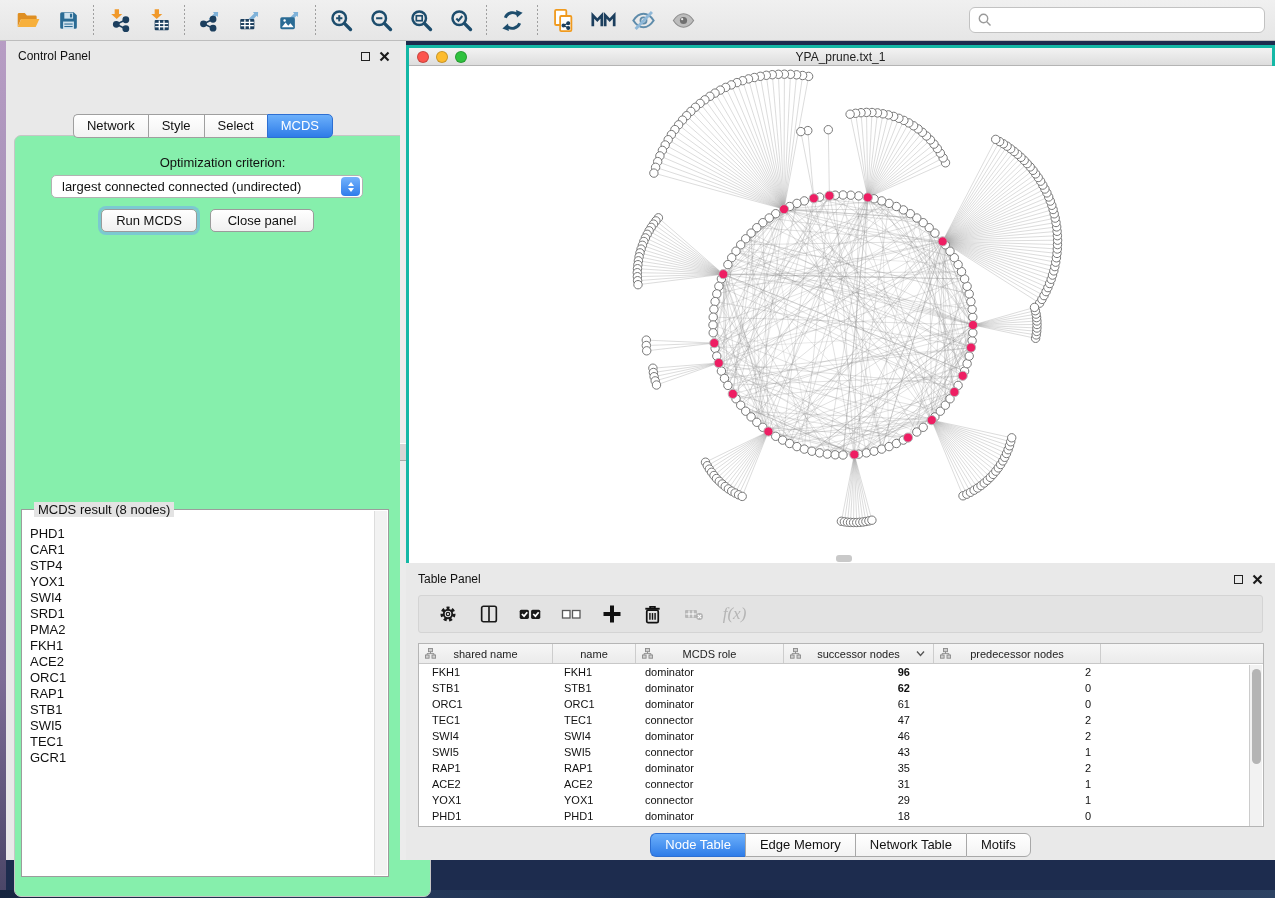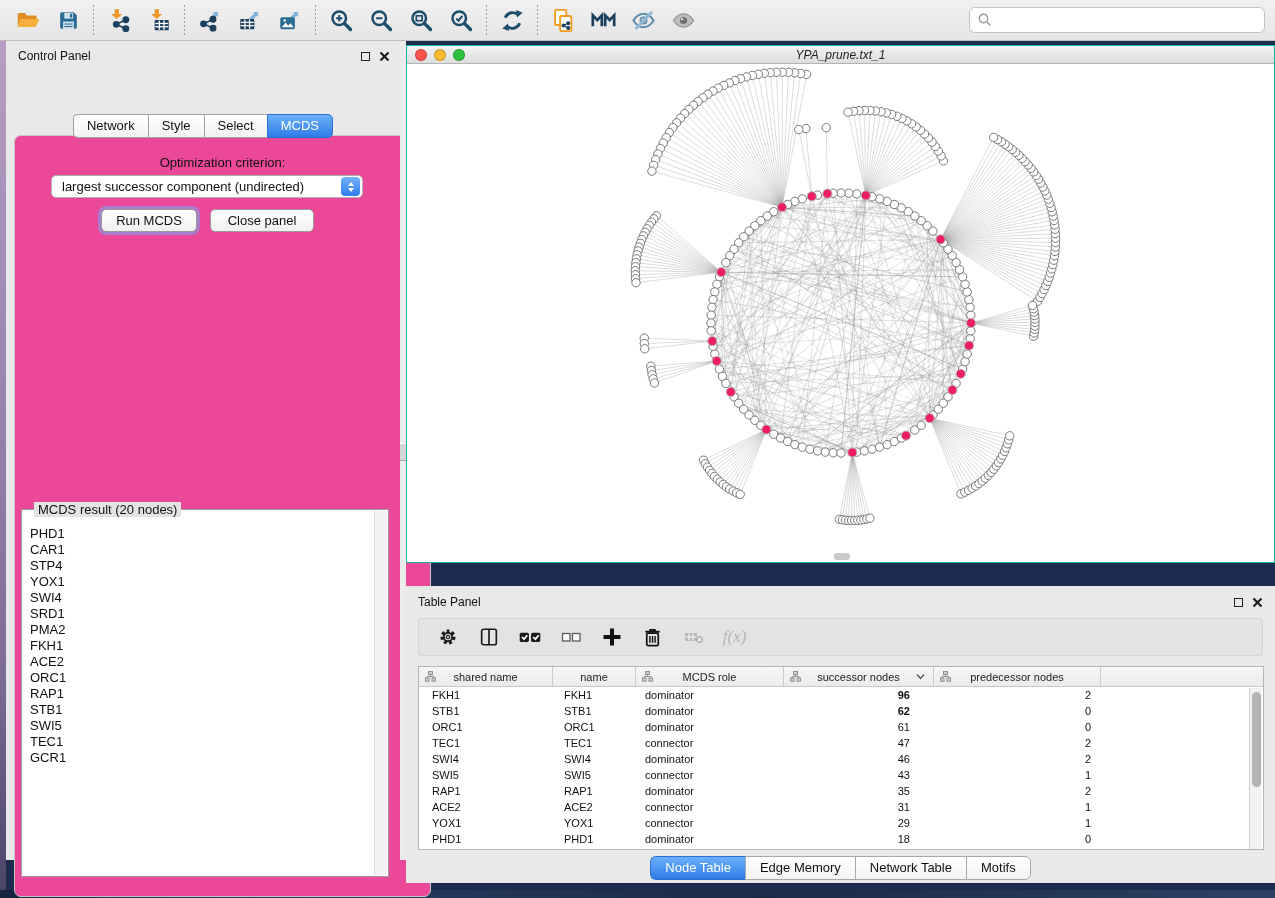--- a/index.html
+++ b/index.html
@@ -31,21 +31,21 @@
   #cp-title { font-size:12px; color:#111; }
   .win-btns { margin-left:auto; display:flex; align-items:center; gap:9px; }
   .float-box { width:9px; height:9px; border:1.5px solid #222; display:inline-block; }
   .cp-tabs { position:absolute; left:0; top:73px; width:100%; display:flex; justify-content:center; z-index:2; }
   .cp-tab { font-size:13px; color:#111; background:linear-gradient(180deg,#ffffff,#f2f2f2);
     border:1px solid #9f9f9f; border-right:none; padding:3px 13px 4px; }
   .cp-tab:first-child { border-radius:5px 0 0 5px; }
   .cp-tab:last-child { border-right:1px solid #9f9f9f; border-radius:0 5px 5px 0; }
   .cp-tab.active { background:linear-gradient(180deg,#6cb0fb,#2e7ce8); color:#fff; border-color:#2d6fd2; }
   #cp-body { position:absolute; left:8px; top:94px; width:417px; height:762px;
-    background:#ec4899; border:1px solid #c6c6c6; border-radius:7px; }
+    background:#86efac; border:1px solid #c6c6c6; border-radius:7px; }
   #opt-label { position:absolute; left:0; top:19px; width:100%; text-align:center; font-size:13px; color:#111; }
   #opt-select { position:absolute; left:36px; top:39px; width:312px; height:23px; background:#fff;
     border:1px solid #b2b2b2; border-radius:5px; display:flex; align-items:center; }
   #opt-select .sel-text { flex:1; font-size:13px; color:#111; padding-left:10px; white-space:nowrap; }
   #opt-stepper { width:19px; height:19px; margin-right:2px; border-radius:4px;
     background:linear-gradient(180deg,#74b3fc,#2e7ceb); display:flex; flex-direction:column;
     align-items:center; justify-content:center; gap:2px; }
   .chev-up { width:0; height:0; border-left:3.5px solid transparent; border-right:3.5px solid transparent; border-bottom:4px solid #fff; }
   .chev-dn { width:0; height:0; border-left:3.5px solid transparent; border-right:3.5px solid transparent; border-top:4px solid #fff; }
   .cp-btn { position:absolute; top:73px; height:23px; font-size:13px; color:#111;
@@ -63,33 +63,33 @@
   #mcds-scroll { position:absolute; right:1px; top:1px; bottom:1px; width:13px; background:#f2f2f2;
     border-left:1px solid #ddd; }
 
   
   #v-splitter { position:absolute; left:400px; top:41px; width:6px; height:819px; background:#ececec; }
   #v-grip { position:absolute; left:0; top:402px; width:6px; height:18px; background:#d6d6d6;
     border-top:1px solid #fff; border-bottom:1px solid #aaa; }
 
   
   #network-window { position:absolute; left:406px; top:45px; width:869px; height:518px;
-    border:1px solid #14b8a6; background:#14b8a6;font-style:italic; }
+    border:3px solid #14b8a6; background:#14b8a6; }
   #nw-titlebar { height:18px; background:linear-gradient(180deg,#f3f3f3,#dddddd);
     border-bottom:1px solid #b4b4b4; display:flex; align-items:center; position:relative; }
   .traffic { width:12px; height:12px; border-radius:50%; margin-left:7px; border:0.5px solid rgba(0,0,0,.2); }
   #tl-red { background:#fc544d; margin-left:8px; }
   #tl-yellow { background:#fdbc2e; }
   #tl-green { background:#2fc23e; }
   #nw-title { position:absolute; left:0; width:100%; text-align:center; font-size:12px; color:#222; }
   #network-canvas-wrap { position:relative; width:867px; height:498px; background:#fff; overflow:hidden; }
   #nw-hscroll-nub { position:absolute; left:427px; bottom:2px; width:16px; height:7px; background:#c9c9c9; border-radius:3px; }
 
   
-  #table-panel { position:absolute; left:406px; top:563px; width:869px; height:297px; background:#e9e9e9;margin-top:23px; }
+  #table-panel { position:absolute; left:406px; top:563px; width:869px; height:297px; background:#e9e9e9; }
   #tp-header { height:26px; display:flex; align-items:center; padding:6px 12px 0 12px; }
   #tp-title { font-size:12px; color:#111; }
   #tp-toolbar { position:absolute; left:12px; top:32px; width:845px; height:38px; background:#e3e3e3;
     border:1px solid #d4d4d4; border-radius:3px; display:flex; align-items:center; padding-left:10px; gap:4px; }
   .tp-btn { width:37px; height:32px; display:flex; align-items:center; justify-content:center; }
   .fx-label { font-size:17px; color:#b5b5b5; font-family:"Liberation Serif","DejaVu Serif",serif; font-style:italic; }
 
   #node-table { position:absolute; left:12px; top:80px; width:846px; height:184px; background:#fff;
     border:1px solid #b5b5b5; }
   #nt-header { display:flex; height:20px; background:linear-gradient(180deg,#f6f6f6,#ebebeb);
@@ -300,31 +300,31 @@
     </div>
     <div class="cp-tabs" id="cp-tabs">
         <div class="cp-tab">Network</div>
         <div class="cp-tab">Style</div>
         <div class="cp-tab">Select</div>
         <div class="cp-tab active">MCDS</div>
       </div>
     <div id="cp-body">
       <div id="opt-label">Optimization criterion:</div>
       <div id="opt-select">
-        <span class="sel-text">largest successor component (undirected)</span>
+        <span class="sel-text">largest connected connected (undirected)</span>
         <span id="opt-stepper">
           <span class="chev-up"></span>
             <span class="chev-dn"></span>
         </span>
       </div>
       <button class="cp-btn" id="run-btn">Run MCDS</button>
       <button class="cp-btn" id="close-panel-btn">Close panel</button>
 
       <div id="mcds-box">
-        <span id="mcds-box-title">MCDS result (20 nodes)</span>
+        <span id="mcds-box-title">MCDS result (8 nodes)</span>
         <div id="mcds-list">
             <div class="mcds-item">PHD1</div>
             <div class="mcds-item">CAR1</div>
             <div class="mcds-item">STP4</div>
             <div class="mcds-item">YOX1</div>
             <div class="mcds-item">SWI4</div>
             <div class="mcds-item">SRD1</div>
             <div class="mcds-item">PMA2</div>
             <div class="mcds-item">FKH1</div>
             <div class="mcds-item">ACE2</div>

